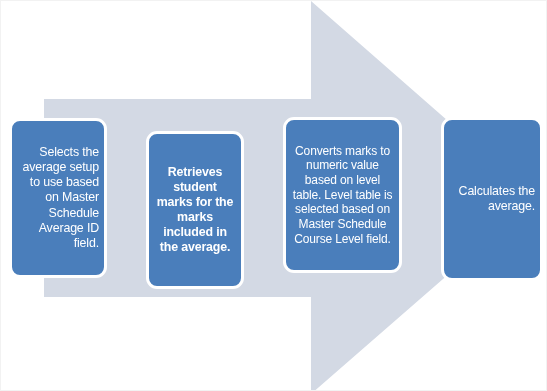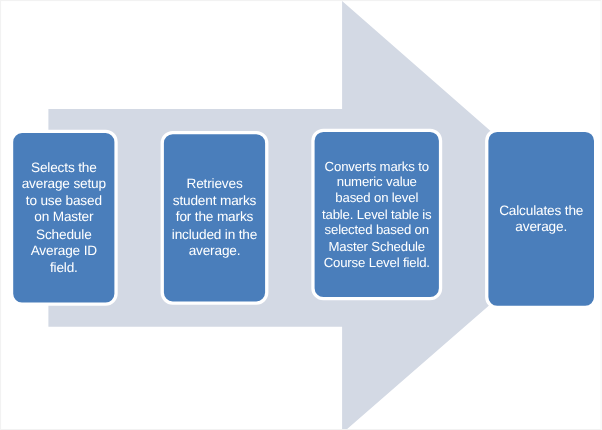--- a/index.html
+++ b/index.html
@@ -55,24 +55,24 @@
     font-size: 12.4px;
     letter-spacing: -0.15px;
     overflow: hidden;
   }
   .step-text {
     display: block;
     width: 100%;
   }
 
   
-  .step-1 { width: 98px;  height: 160px; margin-top: 5px; }
-  .step-2 { width: 98px;  height: 158px; margin-top: 6px; }
+  .step-1 { width: 98px;  height: 160px; margin-top: 5px; text-align: right; }
+  .step-2 { width: 98px;  height: 158px; margin-top: 18px; font-weight: bold; }
   .step-3 { width: 119px; height: 156px; margin-top: 4px; font-size: 12px; }
-  .step-4 { width: 102px; height: 164px; margin-top: 4px; }
+  .step-4 { width: 102px; height: 164px; margin-top: 4px; text-align: right; }
   .step-5 { width: 100px; height: 163px; margin-top: 1px; }
 </style>
 </head>
 <body>
 
 <div id="canvas">
 
   <svg id="arrow-svg" viewBox="0 0 547 391" preserveAspectRatio="none" aria-hidden="true">
 
     <polygon points="43,98 310,98 310,0 535,197 310,393 310,296 43,296" fill="#d3d9e4"></polygon>

